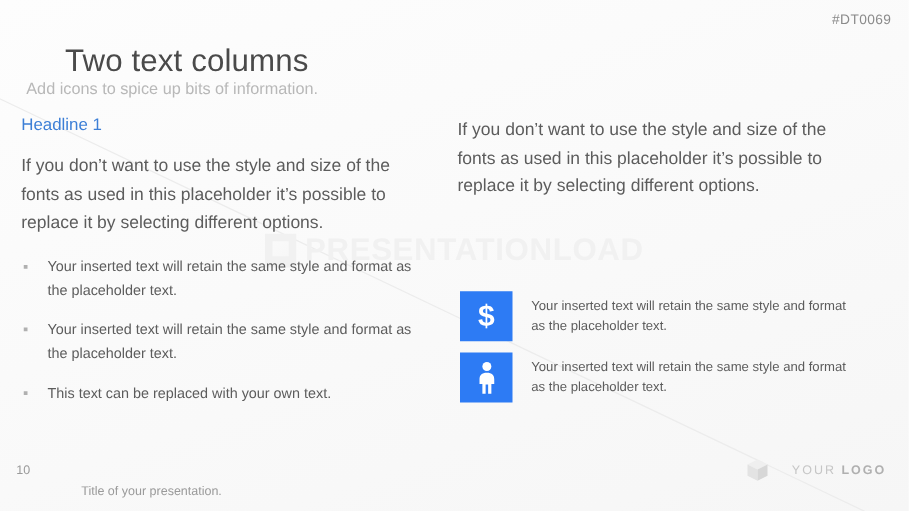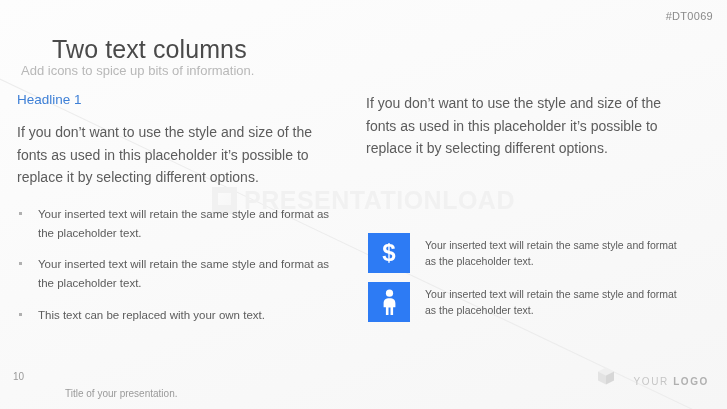--- a/index.html
+++ b/index.html
@@ -191,21 +191,21 @@
     bottom: 10px;
     font-size: 10px;
     color: #9a9a9a;
   }
 
   .logo {
     position: absolute;
     right: 18px;
     bottom: 22px;
     display: flex;
-    align-items: flex-end;
+    align-items: center;
     gap: 16px;
   }
   .logo-cube { display: block; }
   .logo-text {
     font-size: 10px;
     letter-spacing: 1.6px;
     color: #c6c6c6;
   }
   .logo-text b {
     color: #b0b0b0;

